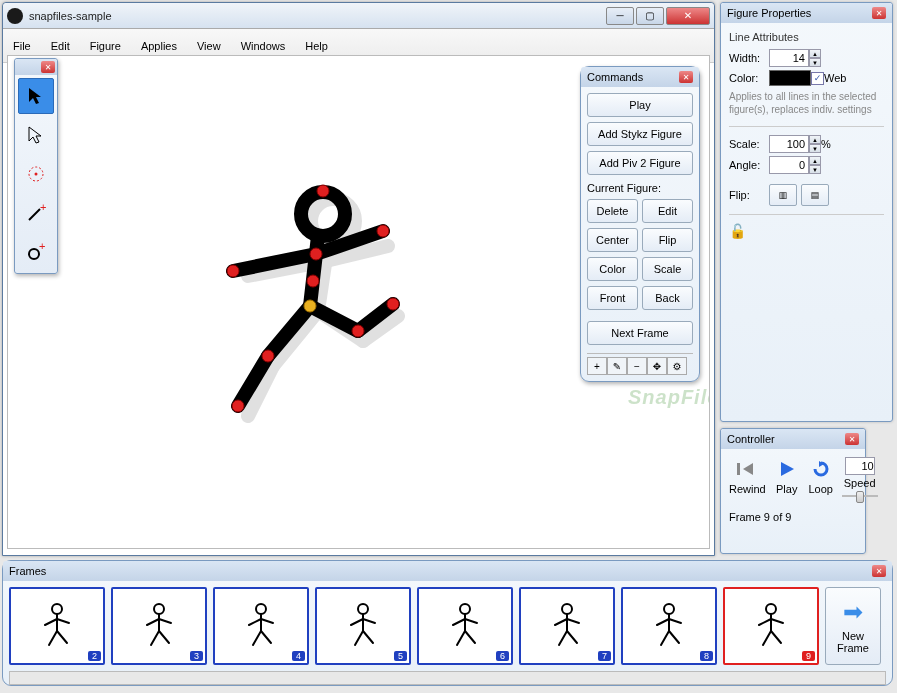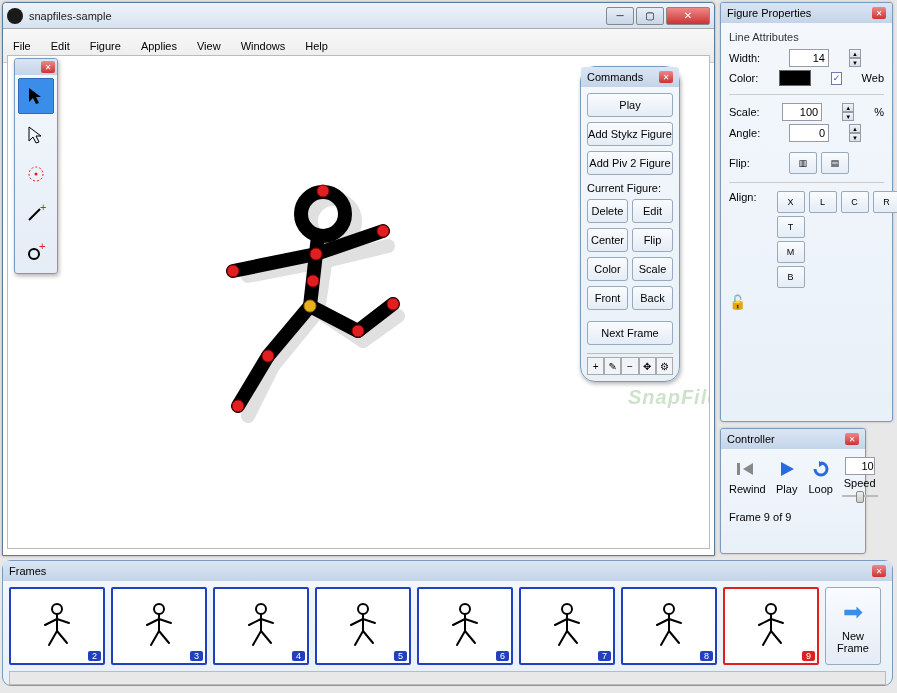--- a/index.html
+++ b/index.html
@@ -24,38 +24,38 @@
 
 
 .toolbox { position: absolute; left: 14px; top: 58px; width: 44px; background: linear-gradient(#f4f8fc,#e4ecf6); border: 1px solid #7a9ac0; border-radius: 3px; box-shadow: 1px 2px 4px rgba(0,0,0,0.3); }
 .toolbox-title { height: 16px; background: linear-gradient(#dae6f4,#c4d4e8); display: flex; justify-content: flex-end; align-items: center; padding: 0 2px; border-radius: 3px 3px 0 0; }
 .mini-close { width: 14px; height: 12px; background: linear-gradient(#e88,#c33); color: #fff; font-size: 8px; display: flex; align-items: center; justify-content: center; border-radius: 2px; cursor: pointer; }
 .tool-btn { width: 36px; height: 36px; margin: 3px auto; display: flex; align-items: center; justify-content: center; cursor: pointer; border: 1px solid transparent; border-radius: 2px; }
 .tool-btn.active { background: #3a8de8; border-color: #2a6ab8; }
 .tool-btn svg { width: 20px; height: 20px; }
 
 
-.commands-panel { position: absolute; left: 580px; top: 66px; width: 100px; background: linear-gradient(#f4f8fc,#e8f0f8); border: 1px solid #7a9ac0; border-radius: 15px; box-shadow: 1px 2px 4px rgba(0,0,0,0.3); }
+.commands-panel { position: absolute; left: 580px; top: 66px; width: 120px; background: linear-gradient(#f4f8fc,#e8f0f8); border: 1px solid #7a9ac0; border-radius: 9px; box-shadow: 1px 2px 4px rgba(0,0,0,0.3); }
 .panel-title { height: 20px; background: linear-gradient(#dae6f4,#c4d4e8); display: flex; align-items: center; padding: 0 6px; border-radius: 3px 3px 0 0; justify-content: space-between; }
 .panel-body { padding: 6px; display: flex; flex-direction: column; gap: 5px; }
 .cmd-btn { height: 24px; background: linear-gradient(#fafcfe,#e4ecf6); border: 1px solid #9ab; border-radius: 3px; cursor: pointer; display: flex; align-items: center; justify-content: center; }
 .cmd-label { font-weight: normal; margin-top: 2px; }
 .cmd-row { display: flex; gap: 4px; }
 .cmd-row .cmd-btn { flex: 1; }
 .cmd-toolbar { display: flex; gap: 0; border-top: 1px solid #bbb; padding-top: 3px; margin-top: 3px; }
 .cmd-tool-icon { width: 20px; height: 18px; border: 1px solid #aaa; background: #f0f4f8; display: flex; align-items: center; justify-content: center; cursor: pointer; font-size: 10px; }
 
 
 .right-panel { position: absolute; background: linear-gradient(#f4f8fc,#e8f0f8); border: 1px solid #7a9ac0; border-radius: 3px; box-shadow: 0 0 3px rgba(0,0,0,0.2); }
 #fig-props { left: 720px; top: 2px; width: 173px; height: 420px; }
 #controller { left: 720px; top: 428px; width: 146px; height: 126px; }
 
 .prop-body { padding: 8px; }
 .fieldset-label { font-weight: normal; color: #333; margin-bottom: 6px; }
-.prop-row { display: flex; align-items: center; gap: 20px; margin: 3px 0; }
+.prop-row { display: flex; align-items: center; gap: 0; margin: 3px 0; }
 .prop-row label { width: 40px; }
 .num-input { width: 40px; height: 18px; border: 1px solid #99a; text-align: right; padding: 0 3px; background: #fff; }
 .spinner { width: 12px; display: flex; flex-direction: column; }
 .spinner-btn { width: 12px; height: 9px; background: linear-gradient(#f0f4f8,#d8e0e8); border: 1px solid #99a; font-size: 6px; display: flex; align-items: center; justify-content: center; cursor: pointer; }
 .color-swatch { width: 42px; height: 16px; background: #000; border: 1px solid #666; cursor: pointer; }
 .checkbox { width: 13px; height: 13px; border: 1px solid #77a; background: #fff; display: flex; align-items: center; justify-content: center; font-size: 9px; color: #35a; cursor: pointer; }
 .hint { font-size: 10px; color: #888; margin: 4px 0 10px; line-height: 1.3; }
 .sep { border-top: 1px solid #ccc; margin: 8px 0; }
 .btn-group { display: flex; gap: 4px; }
 .icon-btn { width: 28px; height: 22px; background: linear-gradient(#fafcfe,#e4ecf6); border: 1px solid #9ab; border-radius: 2px; cursor: pointer; display: flex; align-items: center; justify-content: center; font-size: 9px; }
@@ -237,20 +237,21 @@
           <div class="spinner-btn">▲</div>
           <div class="spinner-btn">▼</div>
         </div>
     </div>
     <div class="prop-row">
       <label>Color:</label>
       <div class="color-swatch"></div>
       <div class="checkbox">✓</div>
       <span>Web</span>
     </div>
+    <div class="hint">Applies to all lines in the selected figure(s), replaces indiv. settings</div>
     <div class="sep"></div>
     <div class="prop-row">
       <label>Scale:</label>
       <input class="num-input" value="100" style="">
       <div class="spinner">
           <div class="spinner-btn">▲</div>
           <div class="spinner-btn">▼</div>
         </div>
       <span>%</span>
     </div>
@@ -263,36 +264,20 @@
         </div>
     </div>
     <div class="prop-row" style="margin-top:10px">
       <label>Flip:</label>
       <div class="btn-group">
         <div class="icon-btn">▥</div>
         <div class="icon-btn">▤</div>
       </div>
     </div>
     <div class="sep"></div>
-    <div class="prop-row" style="align-items: flex-start;">
-      <label>Align:</label>
-      <div class="align-section">
-        <div class="align-col">
-          <div class="btn-group">
-            <div class="icon-btn">X</div>
-            <div class="icon-btn">L</div>
-            <div class="icon-btn">C</div>
-            <div class="icon-btn">R</div>
-          </div>
-          <div class="icon-btn">T</div>
-          <div class="icon-btn">M</div>
-          <div class="icon-btn">B</div>
-        </div>
-      </div>
-    </div>
     <div style="margin-top:6px"><span class="lock-icon">🔓</span></div>
   </div>
 </div>
 
 <div class="right-panel" id="controller">
   <div class="panel-title">
     <span>Controller</span>
     <div class="mini-close">✕</div>
   </div>
   <div class="ctrl-body">

